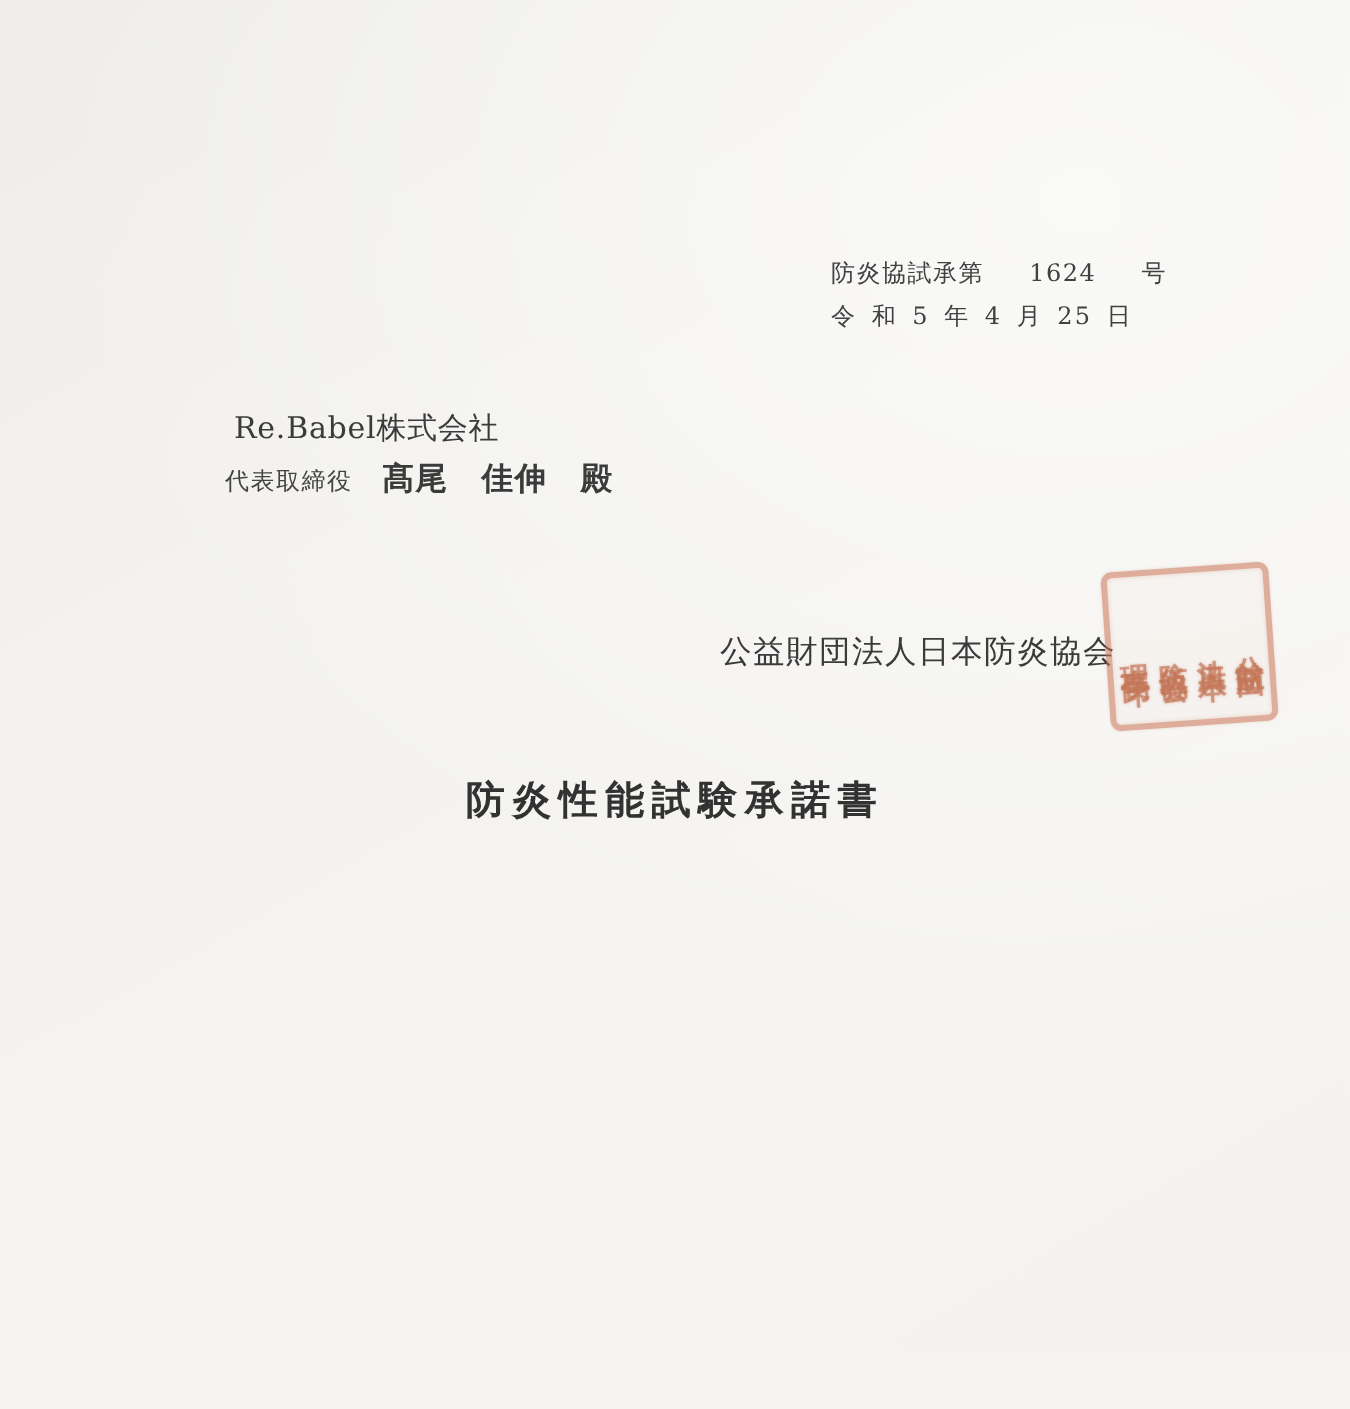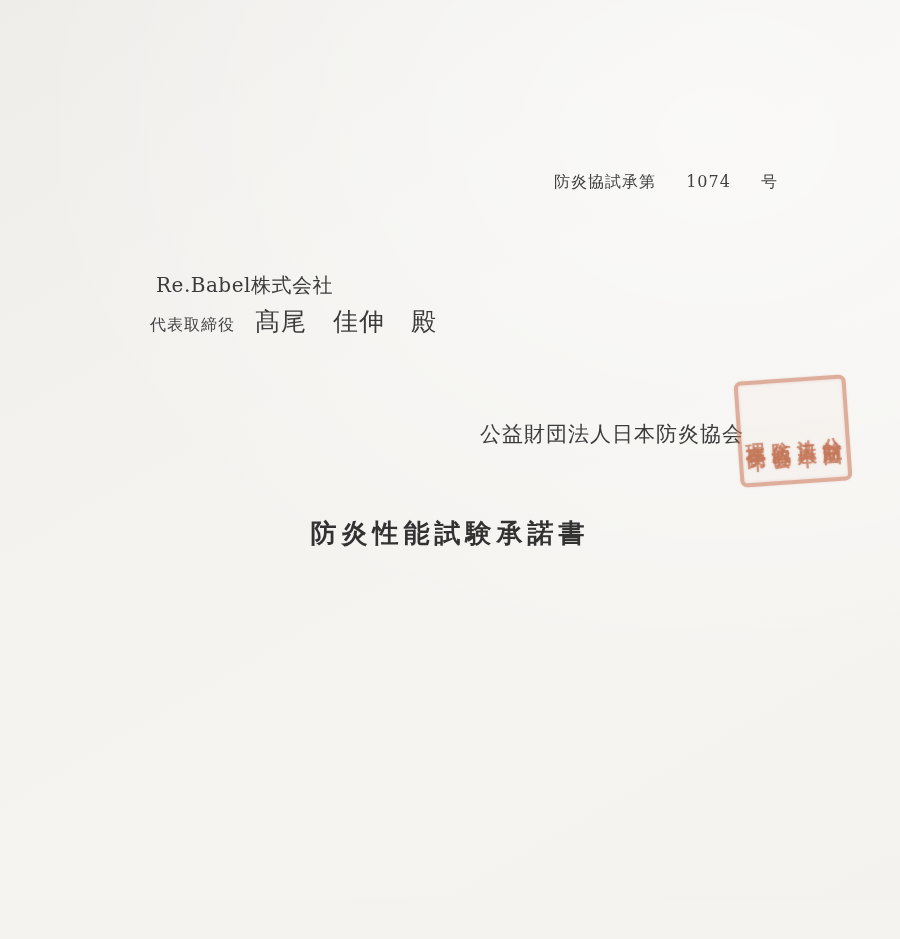--- a/index.html
+++ b/index.html
@@ -29,21 +29,21 @@
     font-size:16px;letter-spacing:1.5px;word-spacing:3px;color:#414141;
   }
 
   
   .recipient-company{left:128px;top:272px;font-size:20px;letter-spacing:.5px;margin-left:28px;}
   .recipient-line{
     left:150px;top:305px;
     display:flex;align-items:baseline;gap:20px;
   }
   .recipient-title{font-size:16px;letter-spacing:1px;color:#444;}
-  .recipient-name{font-size:25px;letter-spacing:1px;}
+  .recipient-name{font-size:21px;letter-spacing:1px;font-weight:bold;}
 
   
   .issuer-org{left:480px;top:420px;font-size:21px;letter-spacing:1px;}
   .issuer-line{
     left:480px;top:433px;
     display:flex;align-items:baseline;gap:44px;
   }
   .issuer-title{font-size:18px;letter-spacing:2px;}
   .issuer-name{font-size:23px;letter-spacing:3px;}
 
@@ -77,24 +77,25 @@
   .body-text{left:127px;top:592px;font-size:20px;line-height:35px;letter-spacing:.3px;color:#3a3a3a;}
   .body-line1{text-indent:20px;}
 </style>
 </head>
 <body>
 
 <div class="paper">
 
   <div class="abs ref-line">
     <span>防炎協試承第</span>
-    <span>1074</span>
+    <span>1624</span>
     <span>号</span>
   </div>
 
+  <div class="abs date-line">令 和 5 年 4 月 25 日</div>
 
   <div class="abs recipient-company">Re.Babel株式会社</div>
   <div class="abs recipient-line">
     <span class="recipient-title">代表取締役</span>
     <span class="recipient-name">髙尾　佳伸　殿</span>
   </div>
 
   <div class="abs issuer-org">公益財団法人日本防炎協会</div>
 
   <div class="abs seal">

